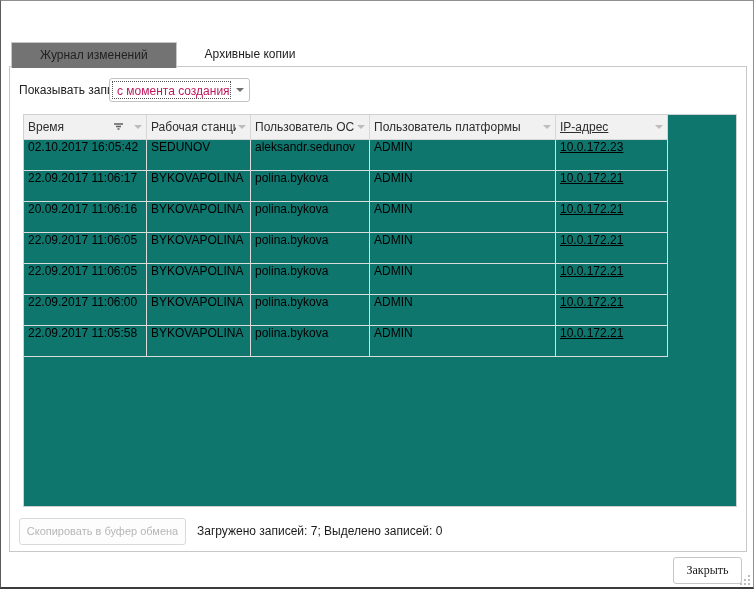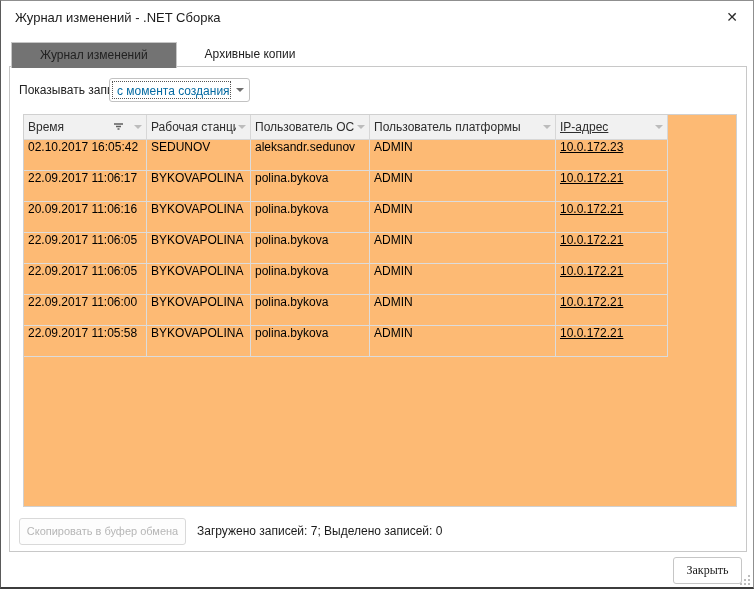--- a/index.html
+++ b/index.html
@@ -34,31 +34,31 @@
   }
 
   
   .filter-label { position:absolute; left:9px; top:16px; font-size:12px; color:#222; }
   .combo {
     position:absolute; left:99px; top:11px; width:141px; height:24px;
     border:1px solid #c2c2c2; border-radius:3px; background:#fff;
     display:flex; align-items:stretch; cursor:pointer;
   }
   .combo-text {
-    flex:1; margin:2px 0 2px 2px; padding:0 4px; font-size:12px; color:#0369a1;
+    flex:1; margin:2px 0 2px 2px; padding:0 4px; font-size:12px; color:#be185d;
     line-height:18px; border:1px dotted #555; white-space:nowrap; overflow:hidden;
   }
   .combo-arrow { width:18px; display:flex; align-items:center; justify-content:center; }
   .combo-arrow i { width:0; height:0; border-left:4px solid transparent;
     border-right:4px solid transparent; border-top:4px solid #6f6f6f; }
 
   
   .grid {
     position:absolute; left:13px; top:47px; width:714px; height:393px;
-    border:1px solid #d0d0d0; background:#fdba74; overflow:hidden;
+    border:1px solid #d0d0d0; background:#0f766e; overflow:hidden;
   }
   .grid-header { display:flex; height:25px; }
   .hcell {
     background:#f1f1f1; border-right:1px solid #d7d7d7; border-bottom:1px solid #d7d7d7;
     display:flex; align-items:center; padding:0 4px; font-size:12px; color:#2d2d2d;
     cursor:pointer; overflow:hidden; white-space:nowrap;
   }
   .hlabel { flex:1; overflow:hidden; }
   .filter-icon { display:flex; align-items:center; margin-right:8px; }
   .col-arrow { width:0; height:0; border-left:4px solid transparent;
@@ -91,24 +91,20 @@
     font-size:12px; color:#1b1b1b; text-align:center; line-height:25px; cursor:pointer;
     font-family:Liberation Serif, serif;
   }
   .resize-grip { position:absolute; right:2px; bottom:1px; width:12px; height:12px; }
 </style>
 </head>
 <body>
 
 <div class="window">
 
-  <div class="titlebar">
-    <div class="title">Журнал изменений - .NET Сборка</div>
-    <div class="close-btn">✕</div>
-  </div>
 
   <div class="tabstrip">
     <div class="tab active">
       <span>Журнал изменений</span>
     </div>
     <div class="tab inactive">
       <span>Архивные копии</span>
     </div>
   </div>
 

